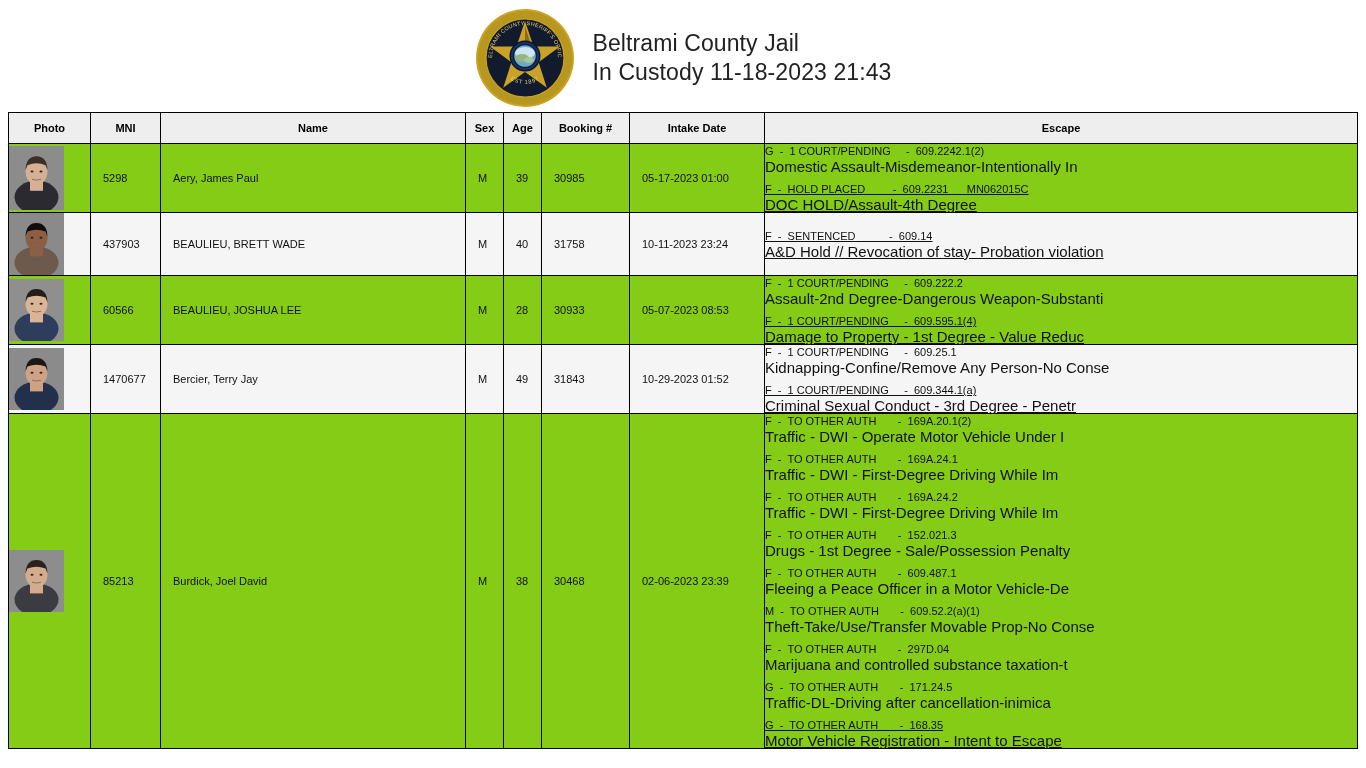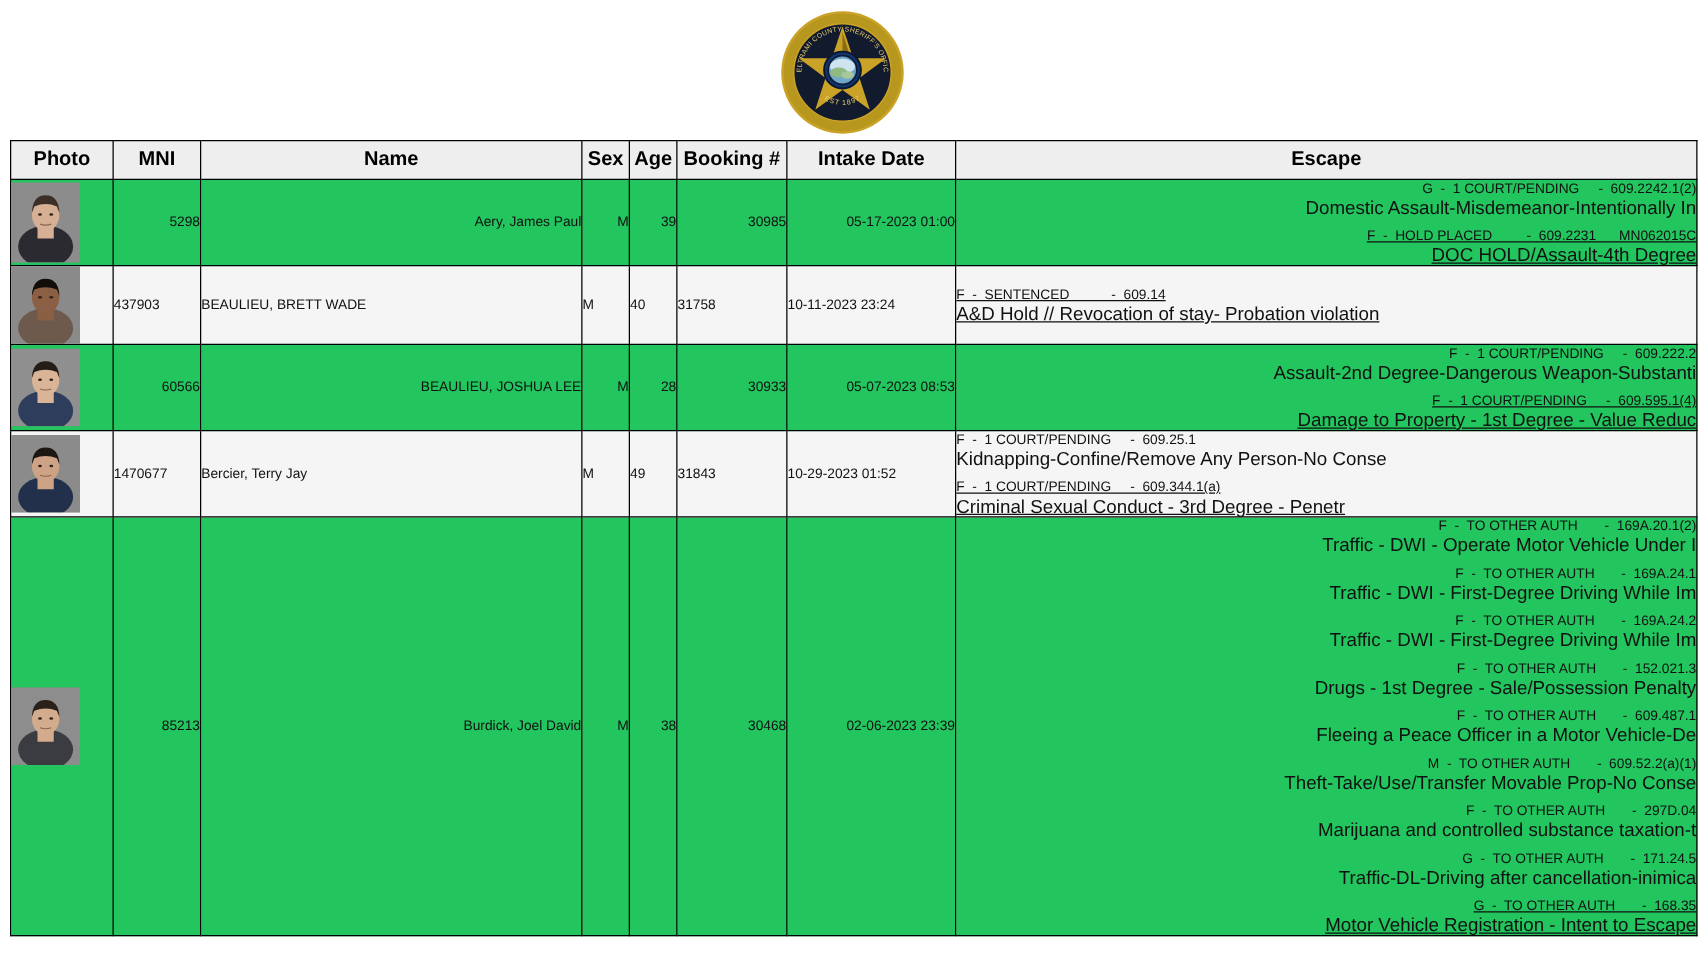--- a/index.html
+++ b/index.html
@@ -56,35 +56,35 @@
     border: 1px solid #000;
     vertical-align: middle;
     font-size: 11px;
     color: #111;
     padding: 0;
   }
   table.roster thead th {
     background: #eeeeee;
     height: 31px;
     font-weight: bold;
-    font-size: 16px;
+    font-size: 11px;
     color: #000;
   }
   
   col.c-photo   { width: 82px; }
   col.c-mni     { width: 70px; }
   col.c-name    { width: 305px; }
   col.c-sex     { width: 38px; }
   col.c-age     { width: 38px; }
   col.c-booking { width: 88px; }
   col.c-intake  { width: 135px; }
   col.c-charges { width: auto; }
 
   tr.row-alt td { background: #f5f5f5; }
-  tr.row-plain td { background: #22c55e; text-align: right; }
+  tr.row-plain td { background: #84cc16; }
 
   td.cell-photo { text-align: left; padding: 5px 0 5px 4px; vertical-align: middle; }
   td.cell-text  { padding: 0 0 0 5px; }
   td.cell-charges { padding: 5px 0 5px 5px; vertical-align: top; }
 
   
   .mug {
     width: 55px;
     display: block;
     position: relative;
@@ -104,21 +104,21 @@
     line-height: 14px;
     font-family: "Liberation Sans", sans-serif;
   }
   .charge-line2 {
     font-size: 15px;
     color: #111;
     line-height: 14px;
     margin-top: 2px;
     font-family: "Liberation Sans", sans-serif;
   }
-  .cell-val { font-size: 11px; color:#111; line-height: 13px; }
+  .cell-val { font-size: 11px; color:#111; line-height: 13px; padding-left: 12px; }
 </style>
 </head>
 <body>
 
 <div class="page">
 
   <div class="page-header">
     <div class="badge">
       <svg viewBox="0 0 100 100" aria-hidden="true">
         <circle cx="50" cy="50" r="49" fill="#c9a227"></circle>
@@ -143,20 +143,22 @@
         <text font-size="5.4" font-family="'Liberation Sans', sans-serif" fill="#e8cf72" letter-spacing="0.3">
           <textPath href="#arcTop" startOffset="50%" text-anchor="middle">BELTRAMI COUNTY SHERIFF'S OFFICE</textPath>
         </text>
         <path id="arcBot" d="M 50,50 m -26,0 a 26,26 0 0 0 52,0" fill="none"></path>
         <text font-size="5.6" font-family="'Liberation Sans', sans-serif" fill="#e8cf72" letter-spacing="0.8">
           <textPath href="#arcBot" startOffset="50%" text-anchor="middle">EST 1897</textPath>
         </text>
       </svg>
     </div>
     <div class="title-block">
+      <div class="title-line">Beltrami County Jail</div>
+      <div class="title-line">In Custody 11-18-2023 21:43</div>
     </div>
   </div>
 
   <div class="roster-wrap">
     <table class="roster">
       <colgroup>
         <col class="c-photo">
           <col class="c-mni">
           <col class="c-name">
           <col class="c-sex">

